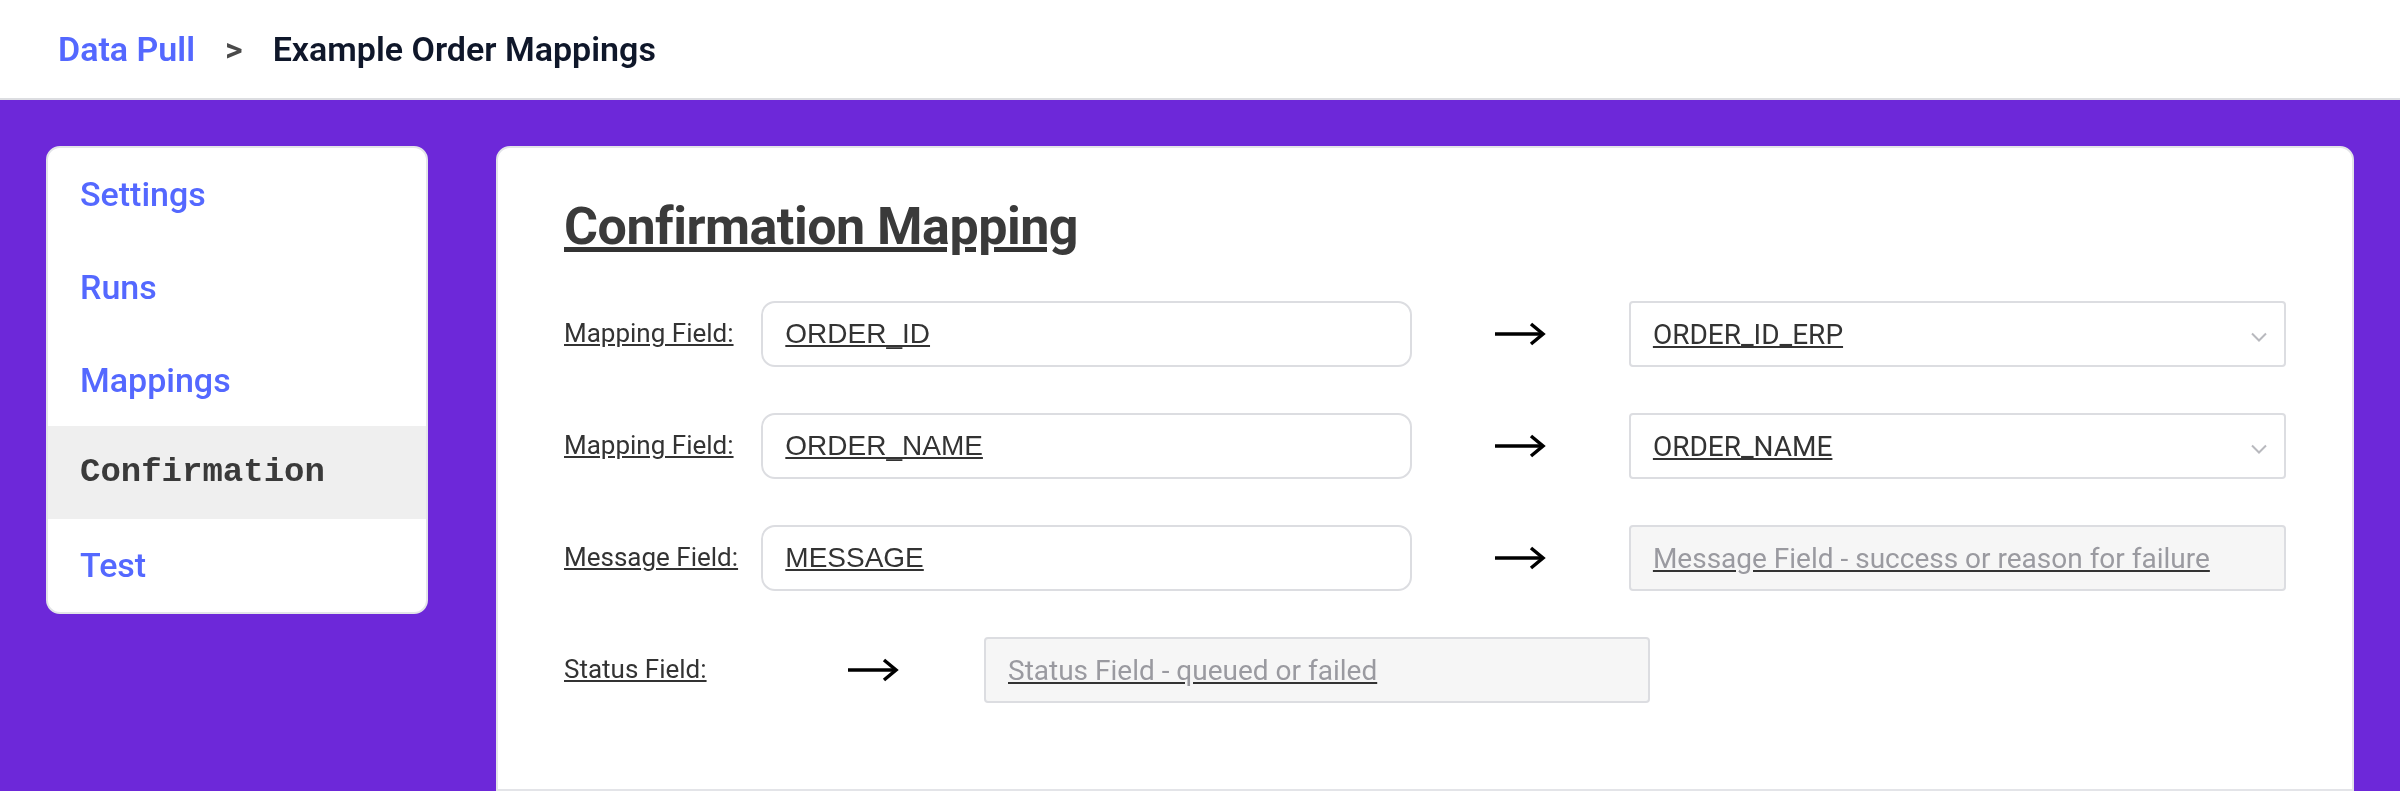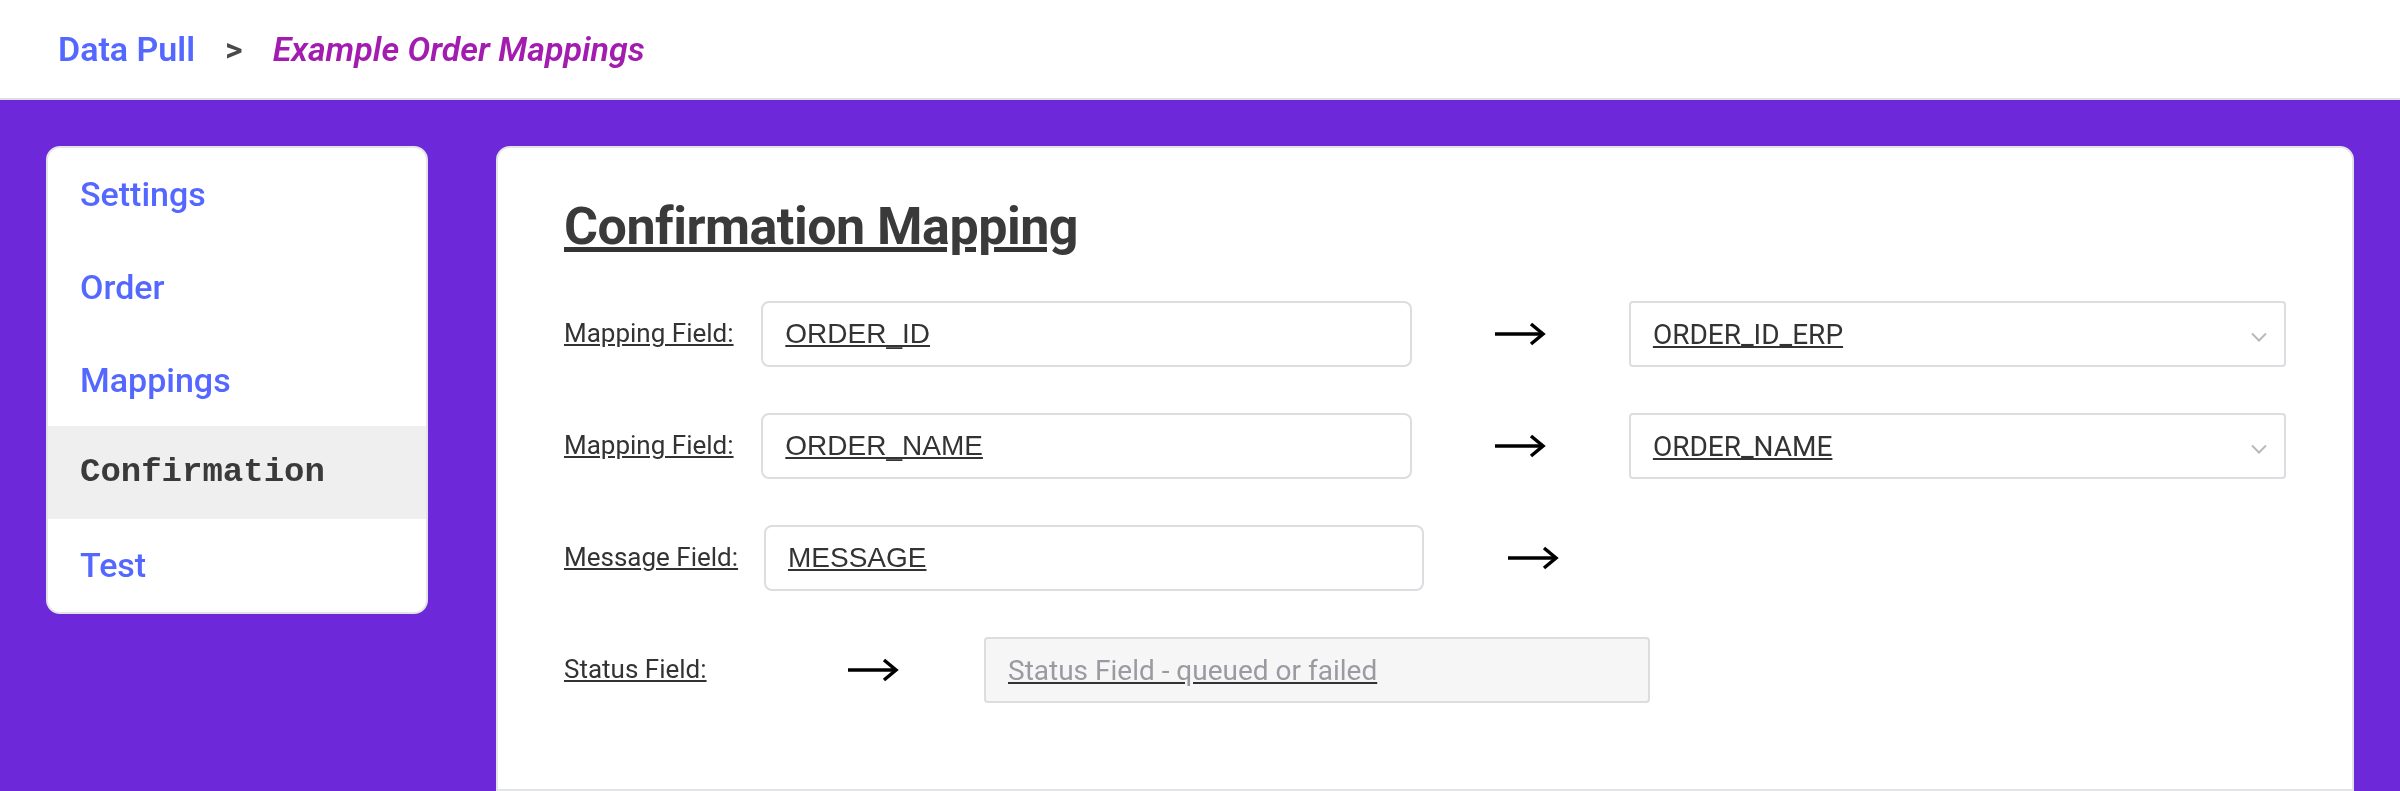--- a/index.html
+++ b/index.html
@@ -19,21 +19,21 @@
     height: 100px;
     padding: 0 0 0 58px;
     font-size: 34px;
     font-weight: 600;
     background: #ffffff;
     border-bottom: 2px solid #dcdde1;
     gap: 30px;
   }
   .breadcrumb .crumb-link { color: #5468ff; cursor: pointer; }
   .breadcrumb .crumb-sep { color: #4a4a4a; font-weight: 600; }
-  .breadcrumb .crumb-current { color: #a21caf; font-style: italic; }
+  .breadcrumb .crumb-current { color: #0f172a; }
 
   
   .workarea {
     background: #6d28d9;
     width: 100%;
     height: calc(100% - 100px);
     padding: 46px 46px 0 46px;
     display: flex;
     gap: 68px;
   }
@@ -90,21 +90,21 @@
     width: 200px;
     font-size: 26px;
     color: #333;
     line-height: 1.35;
     padding-right: 20px;
   }
   .left-input {
     width: 660px;
     height: 66px;
     border: 2px solid #dcdde1;
-    border-radius: 8px;
+    border-radius: 14px;
     background: #ffffff;
     font-size: 28px;
     padding: 0 22px;
     color: #333;
     outline: none;
   }
   .arrow-cell {
     width: 220px;
     display: flex;
     justify-content: center;
@@ -147,21 +147,21 @@
 <div class="breadcrumb">
   <span class="crumb-link">Data Pull</span>
   <span class="crumb-sep">&gt;</span>
   <span class="crumb-current">Example Order Mappings</span>
 </div>
 
 <div class="workarea">
 
   <div class="sidebar">
     <div class="sidebar-item">Settings</div>
-    <div class="sidebar-item">Order</div>
+    <div class="sidebar-item">Runs</div>
     <div class="sidebar-item">Mappings</div>
     <div class="sidebar-item active">Confirmation</div>
     <div class="sidebar-item">Test</div>
   </div>
 
   <div class="main-panel">
     <h1 class="panel-title">Confirmation Mapping</h1>
 
     <div class="map-row">
       <div class="row-label">Mapping Field:</div>
@@ -203,20 +203,23 @@
 
     <div class="map-row">
       <div class="row-label">Message Field:</div>
       <input class="left-input" type="text" value="MESSAGE" style="">
       <div class="arrow-cell">
         <svg width="56" height="28" viewBox="0 0 56 28">
             <line x1="2" y1="14" x2="48" y2="14" stroke="#000" stroke-width="3.5"></line>
             <polyline points="38,4 50,14 38,24" fill="none" stroke="#000" stroke-width="3.5"></polyline>
           </svg>
       </div>
+      <div class="right-disabled">
+        <span>Message Field - success or reason for failure</span>
+      </div>
     </div>
 
     <div class="map-row" style="margin-bottom:0;">
       <div class="row-label">Status Field:</div>
       <div class="arrow-cell">
         <svg width="56" height="28" viewBox="0 0 56 28">
             <line x1="2" y1="14" x2="48" y2="14" stroke="#000" stroke-width="3.5"></line>
             <polyline points="38,4 50,14 38,24" fill="none" stroke="#000" stroke-width="3.5"></polyline>
           </svg>
       </div>

